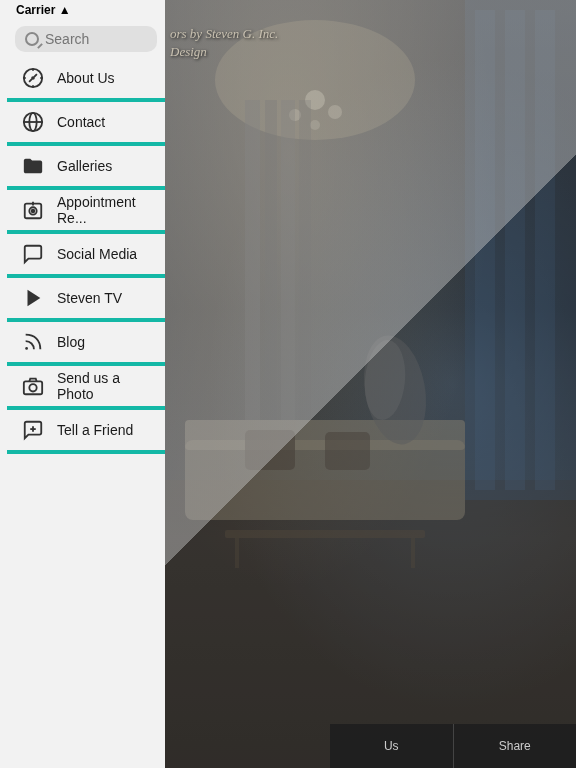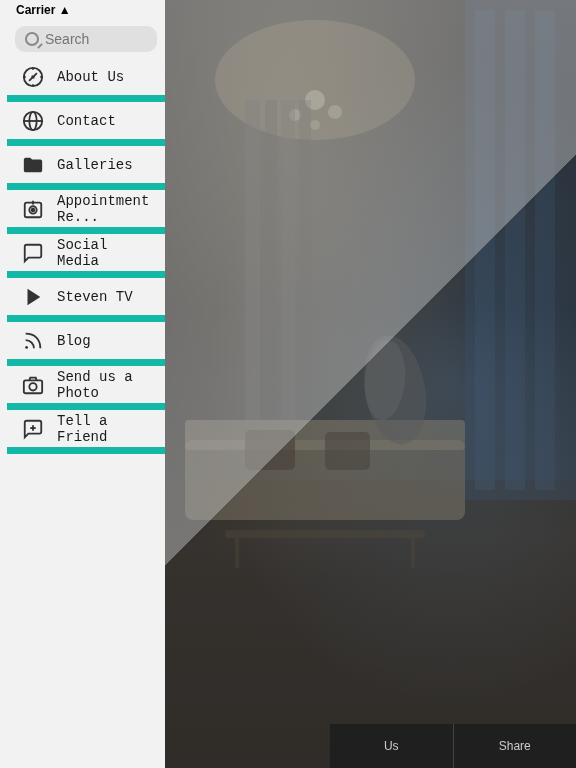--- a/index.html
+++ b/index.html
@@ -85,24 +85,23 @@
     .sidebar-menu {
       flex: 1;
       overflow-y: auto;
     }
 
     .menu-item {
       display: flex;
       align-items: center;
       padding: 0 12px;
       height: 44px;
-      border-bottom: 7px solid #14b8a6;
+      border-bottom: 4px solid #14b8a6;
       cursor: pointer;
       gap: 10px;
-      font-family: Liberation Mono, monospace;
     }
 
     .menu-icon {
       width: 28px;
       height: 28px;
       display: flex;
       align-items: center;
       justify-content: center;
       flex-shrink: 0;
     }
@@ -334,20 +333,26 @@
     <rect x="100" y="100" width="12" height="320" fill="rgba(60,60,60,0.4)"></rect>
     <rect x="116" y="100" width="14" height="320" fill="rgba(80,80,80,0.4)"></rect>
     <rect x="134" y="100" width="12" height="320" fill="rgba(60,60,60,0.3)"></rect>
 
     <ellipse cx="230" cy="390" rx="30" ry="55" fill="rgba(100,100,100,0.5)" transform="rotate(-10,230,390)"></ellipse>
     <ellipse cx="220" cy="380" rx="20" ry="40" fill="rgba(120,120,120,0.4)" transform="rotate(5,220,380)"></ellipse>
   </svg>
 
   <div class="diagonal-overlay"></div>
 
+  <div style="position:absolute;top:25px;left:5px;right:5px;">
+    <div style="font-family:Georgia,serif;font-style:italic;font-size:13px;color:#c8c0b0;text-shadow:1px 1px 3px rgba(0,0,0,0.8);line-height:1.4;">
+      <span>ors by Steven G. Inc.</span><br>
+      <span>Design</span>
+    </div>
+  </div>
 
   <div class="bottom-bar">
     <div class="bottom-btn">
       <span>Us</span>
     </div>
     <div class="bottom-btn">
       <span>Share</span>
     </div>
   </div>
 

